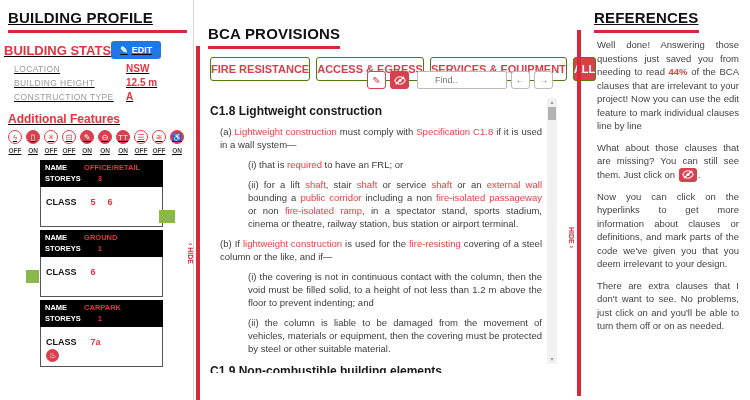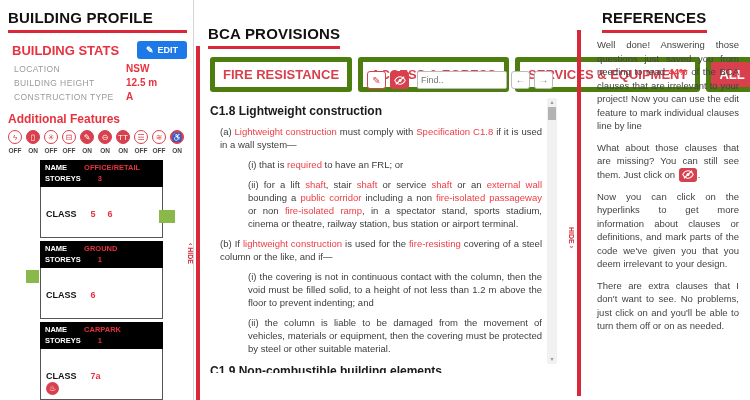--- a/index.html
+++ b/index.html
@@ -1,78 +1,78 @@
 <!DOCTYPE html>
 <html><head>
 <meta charset="utf-8">
 <style>
   * { box-sizing: border-box; margin: 0; padding: 0; }
   html,body { width:750px; height:400px; font-family:"Liberation Sans", sans-serif; background:#fff; overflow:hidden; }
   #app { position:relative; width:750px; height:400px; background:#fff; }
 
   
-  .p-left  { position:absolute; left:0;   top:0; width:193px; height:315px; }
+  .p-left  { position:absolute; left:0;   top:0; width:193px; height:315px;text-decoration:underline; }
   .p-mid   { position:absolute; left:196px; top:16px; width:381px; height:400px; }
   .p-right { position:absolute; left:577px; top:0; width:173px; height:400px; }
   .v-divider { position:absolute; left:193px; top:0; width:1px; height:400px; background:#d5d5d5; }
 
   h1.panel-title { font-size:15px; font-weight:bold; color:#111; letter-spacing:.2px;
     border-bottom:3px solid #d8283a; padding:9px 0 4px 0; display:inline-block; }
   .p-left h1.panel-title { margin:0 6px 0 8px; display:block; }
   .p-mid h1.panel-title { margin-left:12px; }
-  .p-right h1.panel-title { margin-left:25px; }
-
-  
-  .stats-head { display:flex; align-items:center; justify-content:space-between; margin:8px 6px 4px 12px; }
+  .p-right h1.panel-title { margin-left:17px;text-decoration:underline; }
+
+  
+  .stats-head { display:flex; align-items:center; margin:8px 6px 4px 4px; }
   .stats-head h2 { color:#e8323f; font-size:13px; font-weight:bold; }
   .edit-btn { background:#1d78e8; color:#fff; border:none; border-radius:3px; font-size:9px;
     font-weight:bold; padding:4px 9px; cursor:pointer; font-family:inherit; display:flex; gap:4px; align-items:center;}
   .stat-row { display:flex; margin:3px 0 3px 14px; align-items:baseline; }
   .stat-row .sl { color:#9a9a9a; font-size:8.5px; letter-spacing:.4px; width:112px; }
   .stat-row .sv { color:#e8323f; font-size:10px; font-weight:bold; }
   h3.feat-head { color:#e8323f; font-size:12px; font-weight:bold; margin:10px 0 4px 8px; }
   .feat-row { display:flex; margin-left:7px; }
   .feat { width:16px; margin-right:2px; display:flex; flex-direction:column; align-items:center; cursor:pointer; }
   .feat .ic { width:14px; height:14px; border-radius:50%; font-size:8px; line-height:13px; text-align:center; }
   .feat .ic.on  { background:#d8404d; color:#fff; border:1px solid #d8404d; }
   .feat .ic.off { background:#fff; color:#d8404d; border:1px solid #d8404d; }
   .feat .st { font-size:6.5px; color:#444; margin-top:3px; font-weight:bold; }
 
   .cards { position:absolute; left:40px; top:160px; width:123px; }
   .card { margin-bottom:3px; }
   .card-head { background:#000; padding:3px 5px 2px 5px; }
   .card-head .row { display:flex; gap:17px; line-height:9px; margin-bottom:2px; }
   .card-head .kl { color:#fff; font-size:7.5px; font-weight:bold; }
   .card-head .kv { color:#e8323f; font-size:7.5px; font-weight:bold; }
-  .card-body { background:#fff; border:1px solid #555; border-top:none; min-height:40px; padding:16px 5px; position:relative; }
+  .card-body { background:#fff; border:1px solid #555; border-top:none; min-height:40px; padding:4px 5px; position:relative; }
   .card-body .cl { font-size:9px; font-weight:bold; color:#111; margin-right:14px; }
   .card-body .cv { font-size:9px; font-weight:bold; color:#e8323f; margin-right:12px; }
   .card-icon { position:absolute; left:5px; bottom:4px; width:13px; height:13px; border-radius:50%;
     background:#d8404d; color:#fff; font-size:8px; line-height:13px; text-align:center; }
   .g-handle { position:absolute; background:#8bb84b; }
   .g-handle.right { left:159px; top:210px; width:16px; height:13px; }
   .g-handle.left  { left:26px;  top:270px; width:13px; height:13px; }
 
   
   .rail { position:absolute; left:0; top:30px; bottom:4px; width:4px; background:#d8283a; }
   .hide-tab { position:absolute; left:-11px; top:185px; width:11px; height:42px; color:#d8283a;
     font-size:7px; font-weight:bold; cursor:pointer; }
   .hide-tab span { display:block; transform:rotate(90deg) translateX(14px); transform-origin:center; white-space:nowrap; }
 
   
   .filter-row { display:flex; gap:6px; margin:8px 0 0 14px; }
-  .filter-btn { border:5px solid #4d7c0f; color:#d8404d; background:#fff; border-radius:3px;
-    font-size:13px; font-weight:bold; padding:5px 8px; cursor:pointer; font-family:inherit; white-space:nowrap; }
+  .filter-btn { border:1px solid #4d7c0f; color:#d8404d; background:#fff; border-radius:3px;
+    font-size:11px; font-weight:bold; padding:5px 0; cursor:pointer; font-family:inherit; white-space:nowrap; }
   .filter-btn.all { background:#d8404d; color:#fff; }
   .find-row { position:absolute; right:24px; top:55px; display:flex; gap:4px; align-items:center; }
   .sq-btn { width:19px; height:18px; border-radius:3px; border:1px solid #d8404d; background:#fff;
     display:flex; align-items:center; justify-content:center; cursor:pointer; font-size:10px; color:#d8404d; }
   .sq-btn.solid { background:#d8404d; color:#fff; }
   .find-input { width:90px; height:18px; border:1px solid #bbb; border-radius:2px; font-size:9px;
-    padding:0 3px; color:#333; font-family:inherit; margin-left:4px; }
+    padding:0 17px; color:#333; font-family:inherit; margin-left:4px; }
   .nav-btn { width:19px; height:18px; border:1px solid #bbb; border-radius:3px; background:#fff;
     color:#888; font-size:10px; line-height:16px; text-align:center; cursor:pointer; }
 
   .bca-content { position:absolute; left:14px; top:86px; width:332px; height:271px; overflow:hidden; }
   .c-head { font-size:12px; font-weight:bold; color:#1a1a1a; margin:9px 0 3px 0; }
   .c-head:first-child { margin-top:2px; }
   .c-para { font-size:9.5px; color:#3d3d3d; line-height:13px; text-align:justify; margin:7px 0; }
   .c-para.l1 { margin-left:10px; }
   .c-para.l2 { margin-left:38px; }
   .rlink { color:#ee3d44; cursor:pointer; }

